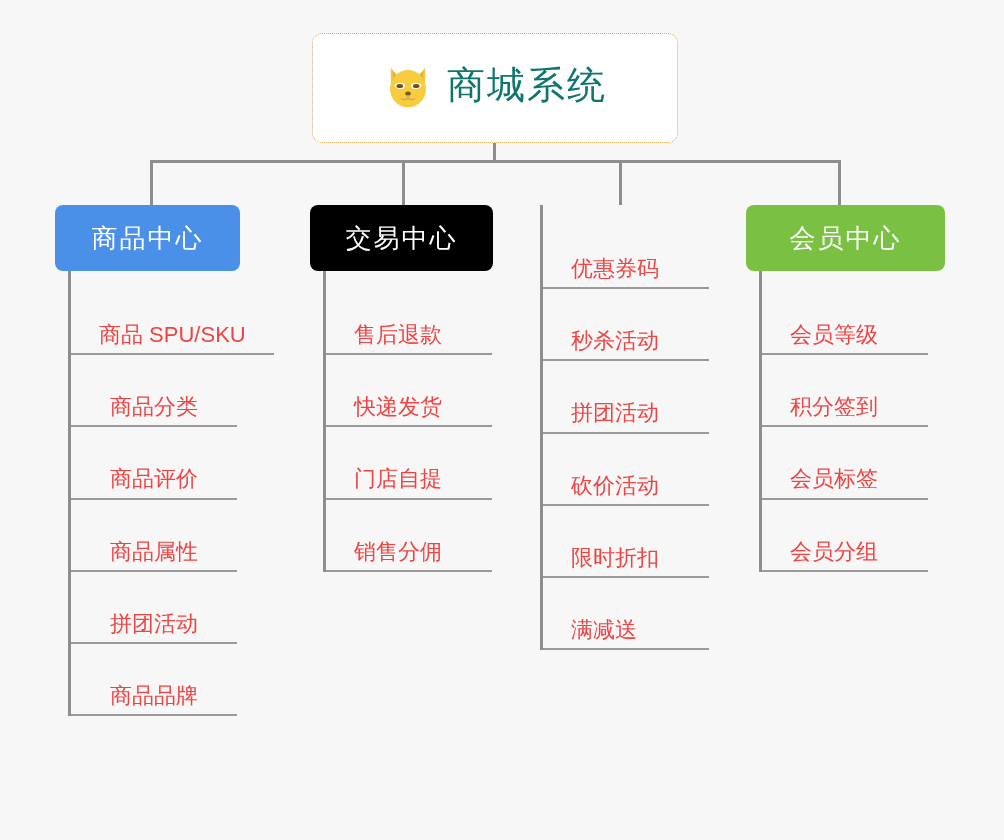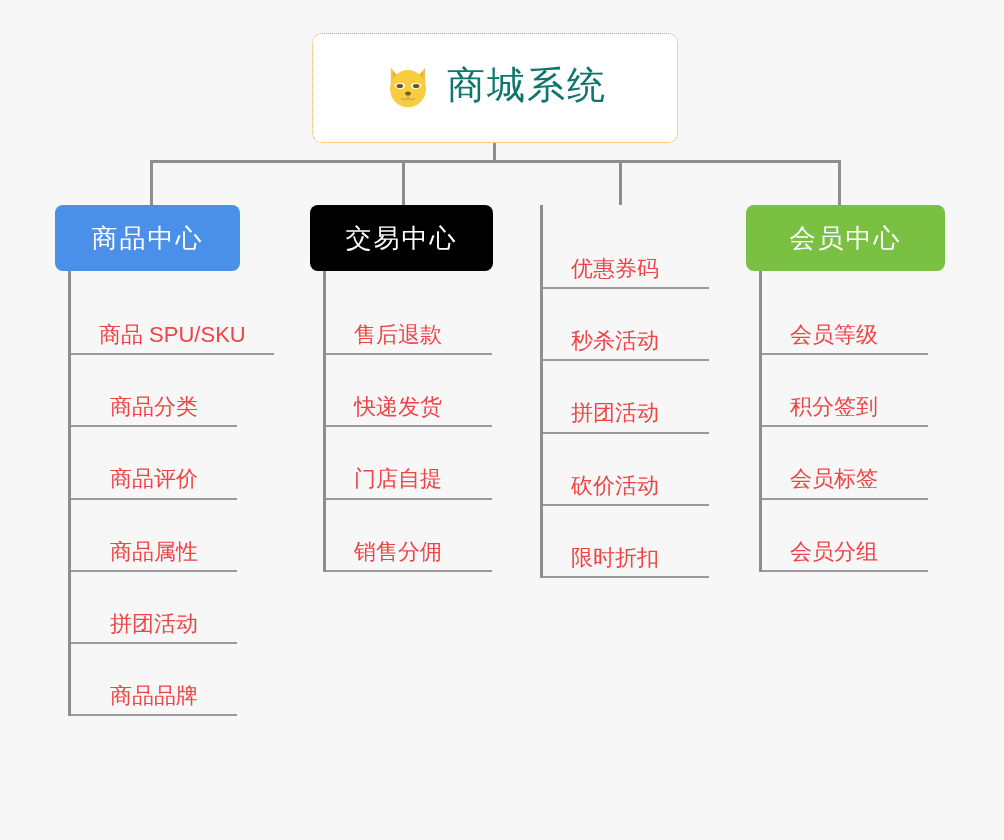--- a/index.html
+++ b/index.html
@@ -127,20 +127,21 @@
           <div class="leaf">销售分佣</div>
         </div>
       </div>
       <div class="branch" style="left: 527px;">
         <div class="branch-body">
           <div class="leaf">优惠券码</div>
           <div class="leaf">秒杀活动</div>
           <div class="leaf">拼团活动</div>
           <div class="leaf">砍价活动</div>
           <div class="leaf">限时折扣</div>
+          <div class="leaf">满减送</div>
         </div>
       </div>
       <div class="branch" style="left: 746px;">
         <div class="branch-head" style="background: rgb(122, 193, 67); width: 199px;">会员中心</div>
         <div class="branch-body">
           <div class="leaf">会员等级</div>
           <div class="leaf">积分签到</div>
           <div class="leaf">会员标签</div>
           <div class="leaf">会员分组</div>
         </div>

